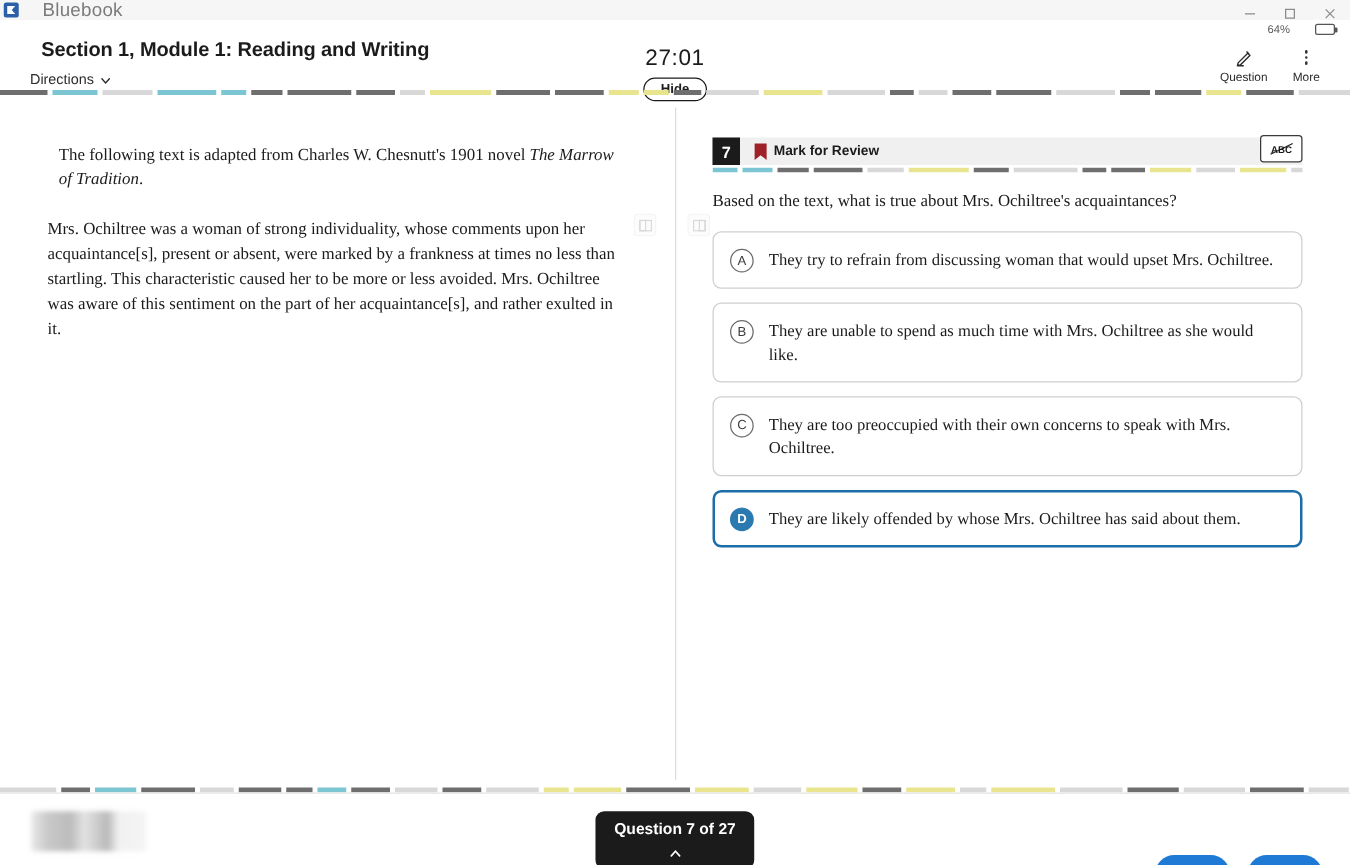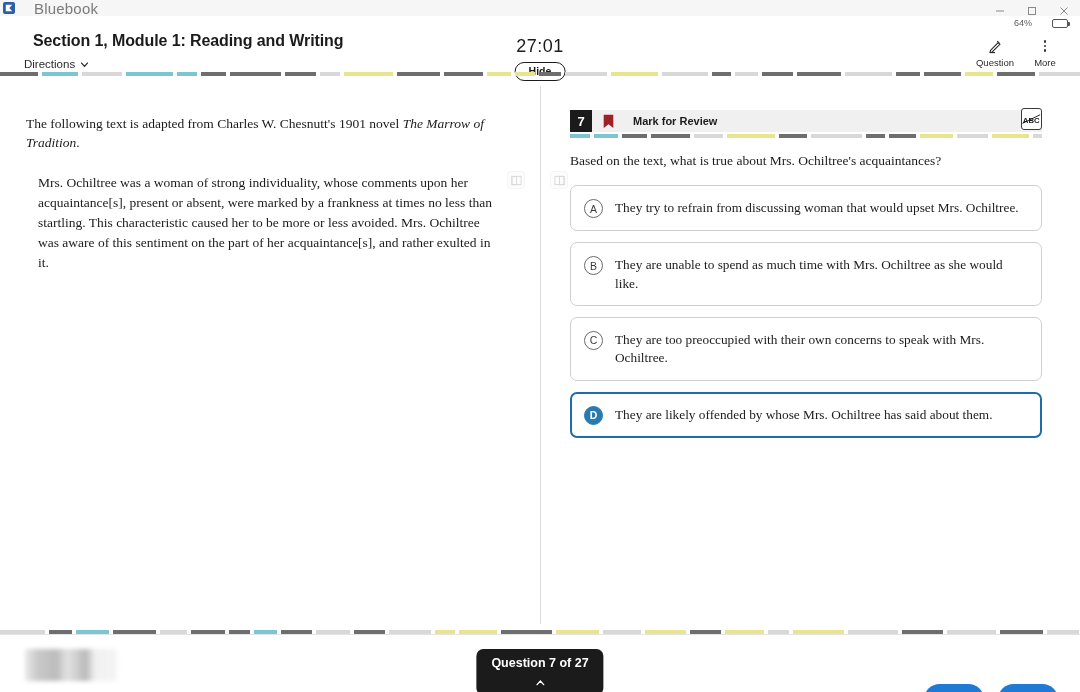--- a/index.html
+++ b/index.html
@@ -106,41 +106,41 @@
     opacity:.55;
   }
   .expand-btn.left { left:507px; top:93px; }
   .expand-btn.right { left:550px; top:93px; }
 
   
   .passage {
     position:absolute; left:26px; top:36px; width:476px;
     font-family:"Liberation Serif", serif; color:#1b1b1b;
   }
-  .passage .lead { font-size:13.5px; line-height:1.42; }
+  .passage .lead { font-size:13.5px; line-height:1.42;margin-left:21px; }
   .passage .lead em { font-style:italic; }
   .passage .para {
     font-size:13.5px; line-height:1.47; margin-top:21px; padding-left:12px;
   }
 
   
   .qpane { position:absolute; left:570px; top:32px; width:472px; }
   .qhead {
     display:flex; align-items:center; height:22px;
     background:#f0f0f0; position:relative;
   }
   .qnum {
     width:22px; height:22px; background:#1b1b1b; color:#fff;
     font-size:13px; font-weight:bold; display:flex; align-items:center; justify-content:center;
   }
   .bookmark { margin-left:11px; width:11px; height:15px; display:block; }
-  .mfr { margin-left:19px; font-size:11px; font-weight:bold; color:#1b1b1b; }
+  .mfr { margin-left:5px; font-size:11px; font-weight:bold; color:#1b1b1b; }
   .abc-btn {
     position:absolute; right:0px; top:-2px;
-    width:21px; height:22px; border:1px solid #3a3a3a; border-radius:3px;
+    width:34px; height:22px; border:1px solid #3a3a3a; border-radius:3px;
     background:#fff; display:flex; align-items:center; justify-content:center;
   }
 
   .qdash { margin-top:2px; height:4px; display:flex; width:472px; overflow:hidden; }
   .qdash span { height:4px; flex:0 0 auto; }
 
   .qtext {
     margin-top:14px; font-family:"Liberation Serif", serif;
     font-size:13.5px; color:#1b1b1b; line-height:1.35;
   }

